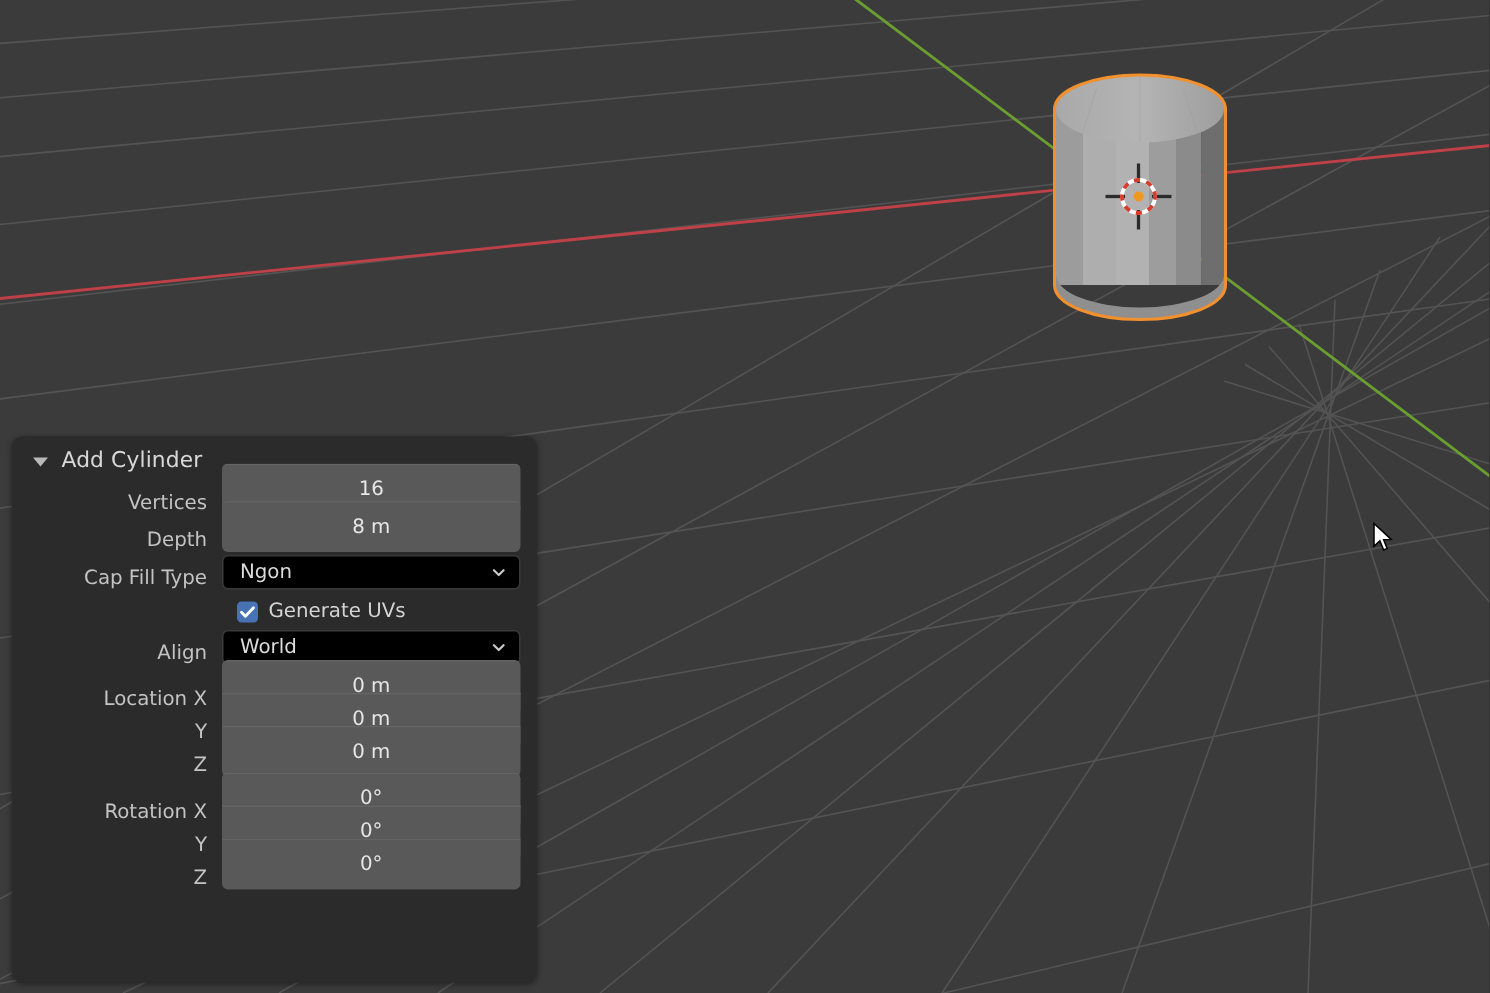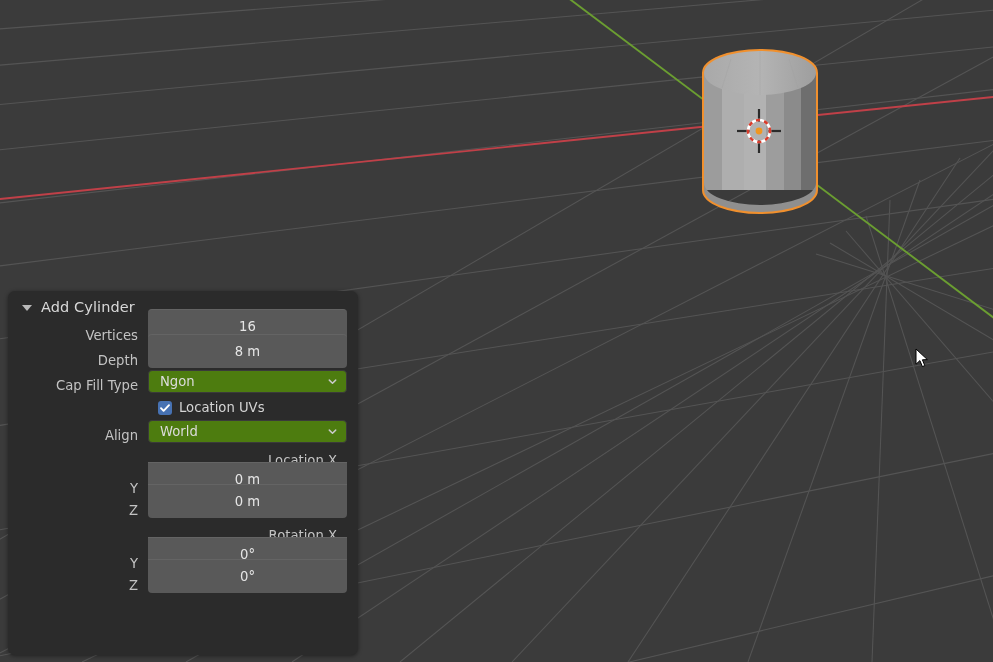--- a/index.html
+++ b/index.html
@@ -66,21 +66,21 @@
     padding: 0 11px 0 0;
   }
 
   .row {
     display: flex;
     align-items: flex-end;
     height: 21px;
     margin-bottom: 4px;
   }
   .row.tight { margin-bottom: 1px; }
-  .row.gap   { margin-top: 10px; flex-direction: column; }
+  .row.gap   { margin-top: 10px; }
 
   .lbl {
     width: 140px;
     text-align: right;
     padding-right: 10px;
     color: #c3c3c3;
     font-size: 13.2px;
     box-sizing: border-box;
     white-space: nowrap;
   }
@@ -99,21 +99,21 @@
     border-top: 1px solid #646464;
   }
   
   .field.top    { border-radius: 4px 4px 0 0; }
   .field.mid    { border-radius: 0; }
   .field.bot    { border-radius: 0 0 4px 4px; }
 
   .dropdown {
     flex: 1;
     height: 23px;
-    background: #4d7c0f;
+    background: #000000;
     border: 1px solid #3a3a3a;
     border-radius: 4px;
     color: #dcdcdc;
     font-size: 13.2px;
     display: flex;
     align-items: center;
     padding: 0 8px 0 11px;
     box-sizing: border-box;
   }
   .dropdown .dd-val { flex: 1; }
@@ -280,21 +280,21 @@
           </svg>
         </div>
       </div>
 
       <div class="check-row">
         <span class="checkbox">
           <svg width="12" height="12" viewBox="0 0 12 12">
             <path d="M2 6.2 L4.6 8.8 L10 3.2" fill="none" stroke="#ffffff" stroke-width="1.9" stroke-linecap="round" stroke-linejoin="round"></path>
           </svg>
         </span>
-        <span class="check-label">Location UVs</span>
+        <span class="check-label">Generate UVs</span>
       </div>
 
       <div class="row">
         <span class="lbl">Align</span>
         <div class="dropdown">
           <span class="dd-val">World</span>
           <svg class="chev" viewBox="0 0 12 12">
             <path d="M2.5 4.5 L6 8 L9.5 4.5" fill="none" stroke="#c9c9c9" stroke-width="1.6" stroke-linecap="round" stroke-linejoin="round"></path>
           </svg>
         </div>

